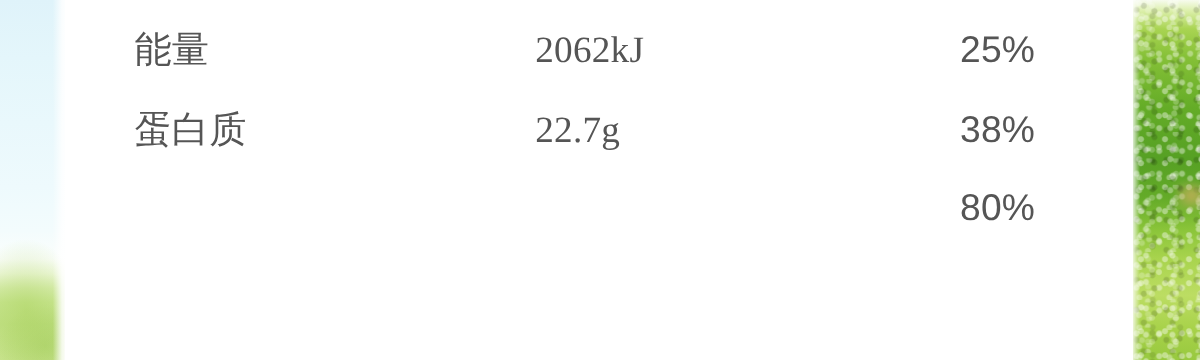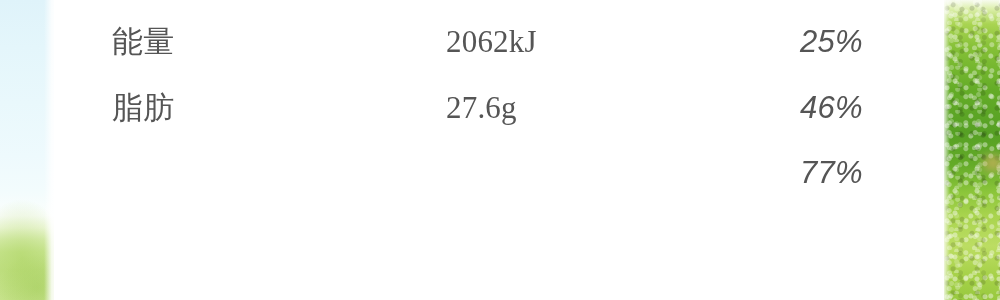--- a/index.html
+++ b/index.html
@@ -172,21 +172,20 @@
     left: 58px;
     font-family: "Liberation Sans", "DejaVu Sans", sans-serif;
   }
   .cell-value {
     left: 392px;
     font-family: Liberation Serif, serif;
   }
   .cell-percent {
     left: 746px;
     font-family: "Liberation Sans", "DejaVu Sans", sans-serif;
-    font-style: italic;
   }
 </style>
 </head>
 <body>
 
 <div id="screen">
 
   <div class="bg-strip-left"></div>
   <div class="bg-strip-left-edge"></div>
 
@@ -199,26 +198,26 @@
   <div class="card">
 
     <div class="nutrition-table">
 
       <div class="nutri-row">
         <span class="cell cell-label">能量</span>
         <span class="cell cell-value">2062kJ</span>
         <span class="cell cell-percent">25%</span>
       </div>
 
-
       <div class="nutri-row">
-        <span class="cell cell-label">脂肪</span>
-        <span class="cell cell-value">27.6g</span>
-        <span class="cell cell-percent">46%</span>
+        <span class="cell cell-label">蛋白质</span>
+        <span class="cell cell-value">22.7g</span>
+        <span class="cell cell-percent">38%</span>
       </div>
 
+
       <div class="nutri-row">
-        <span class="cell cell-percent">77%</span>
+        <span class="cell cell-percent">80%</span>
       </div>
 
     </div>
   </div>
 </div>
 
 </body></html>

